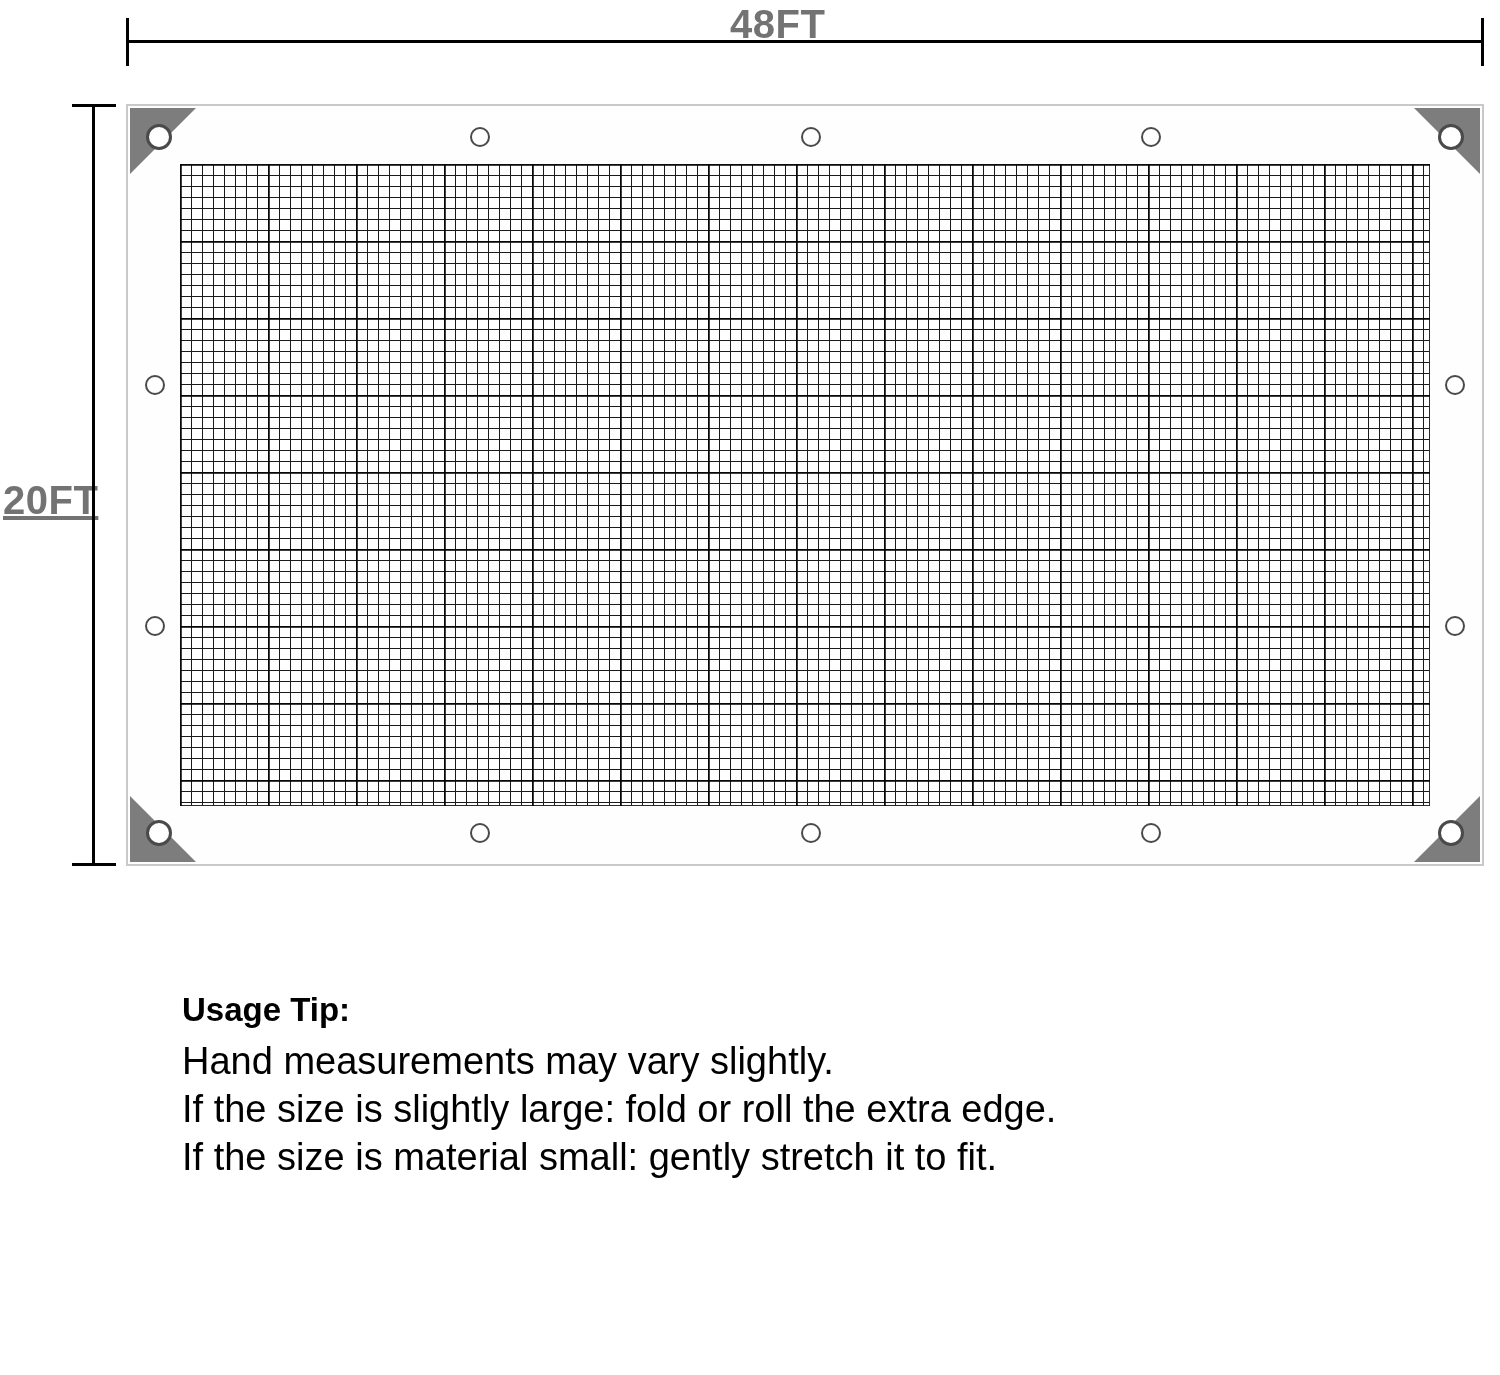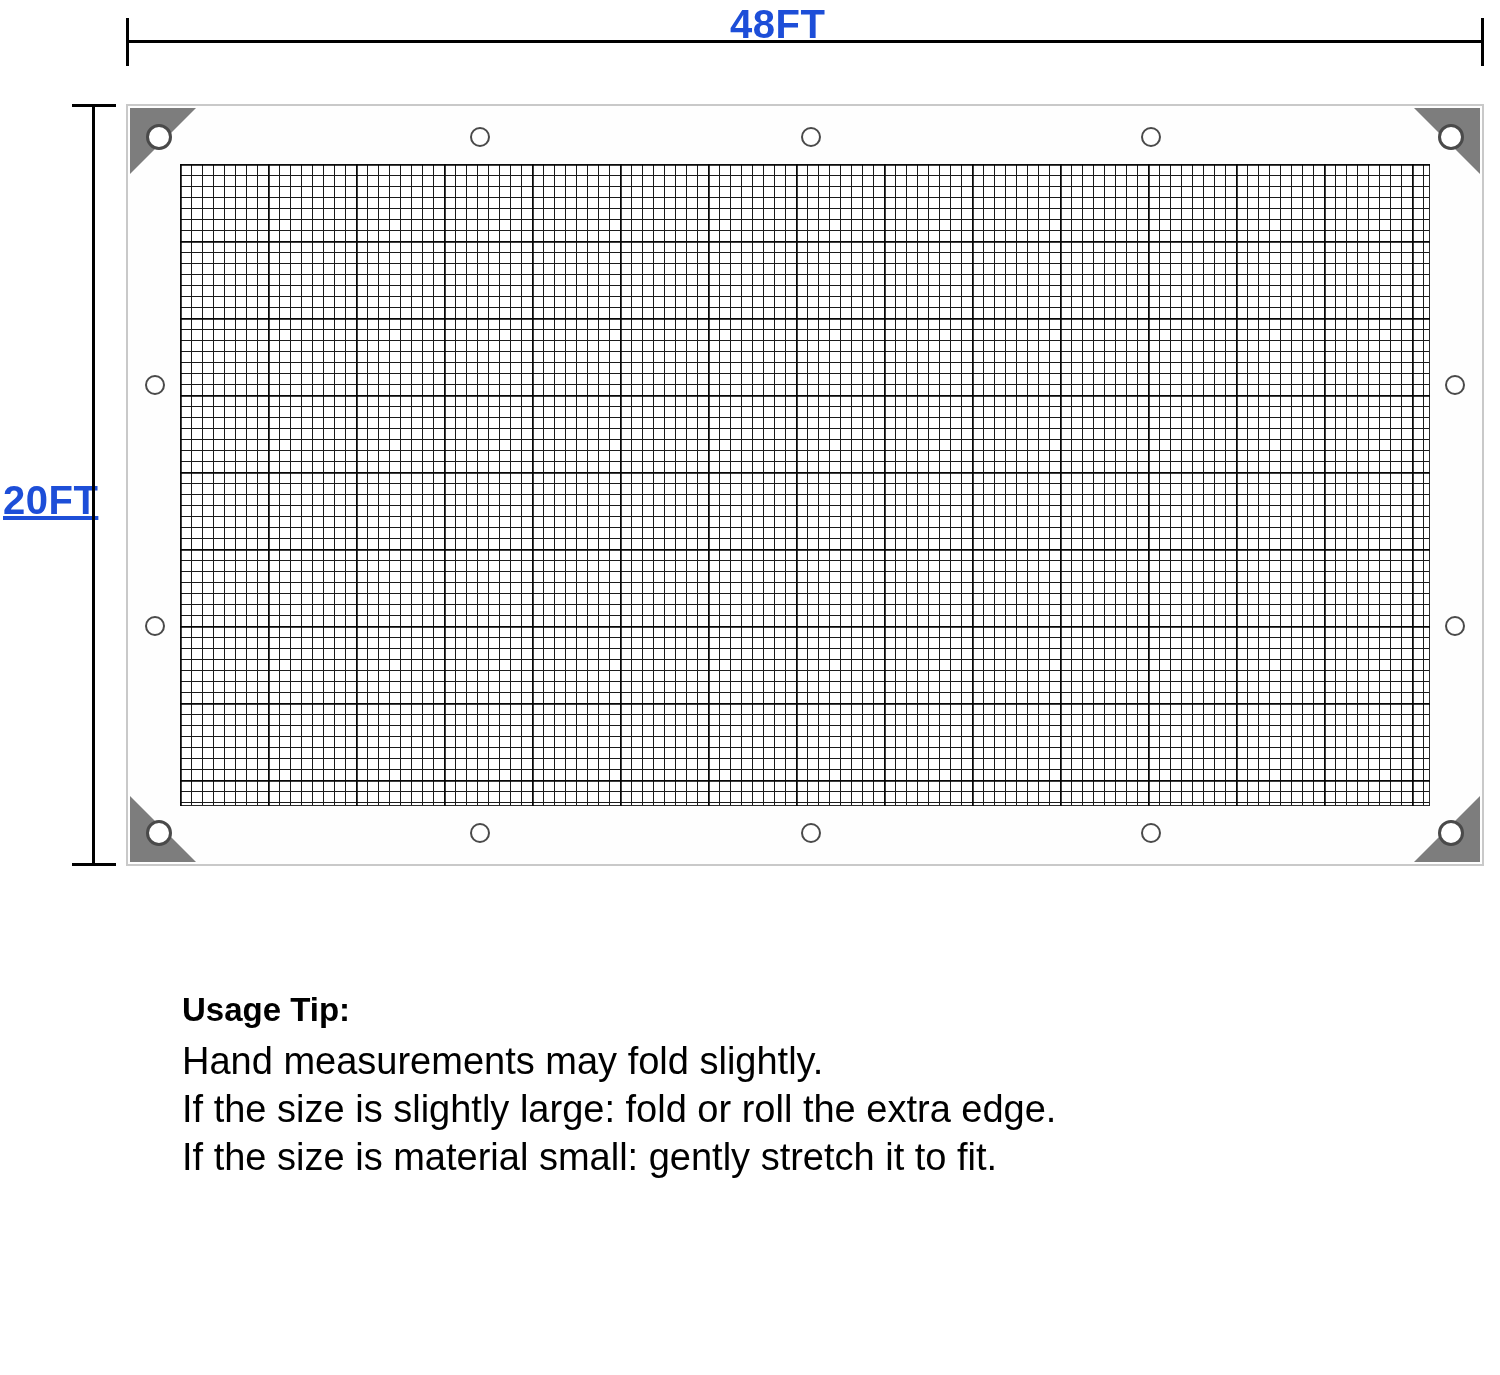--- a/index.html
+++ b/index.html
@@ -24,21 +24,21 @@
     width: 1500px;
     height: 960px;
   }
 
   .dim-label {
     position: absolute;
     font-family: "Liberation Sans", sans-serif;
     font-weight: bold;
     font-size: 40px;
     letter-spacing: 0.5px;
-    color: #1d4ed8;
+    color: #737373;
     white-space: nowrap;
   }
   #dim-top-label {
     left: 730px;
     top: 2px;
   }
   #dim-left-label {
     left: 3px;
     top: 478px;
     text-decoration: underline;
@@ -226,16 +226,16 @@
     <div class="grommet small" style="right:17px; top:269px;"></div>
     <div class="grommet small" style="right:17px; top:510px;"></div>
 
   </div>
 </div>
 
 <div id="text-block">
 
   <div id="usage-tip-title">Usage Tip:</div>
 
-  <p class="tip-line">Hand measurements may fold slightly.</p>
+  <p class="tip-line">Hand measurements may vary slightly.</p>
   <p class="tip-line">If the size is slightly large: fold or roll the extra edge.</p>
   <p class="tip-line">If the size is material small: gently stretch it to fit.</p>
 </div>
 
 </body></html>

